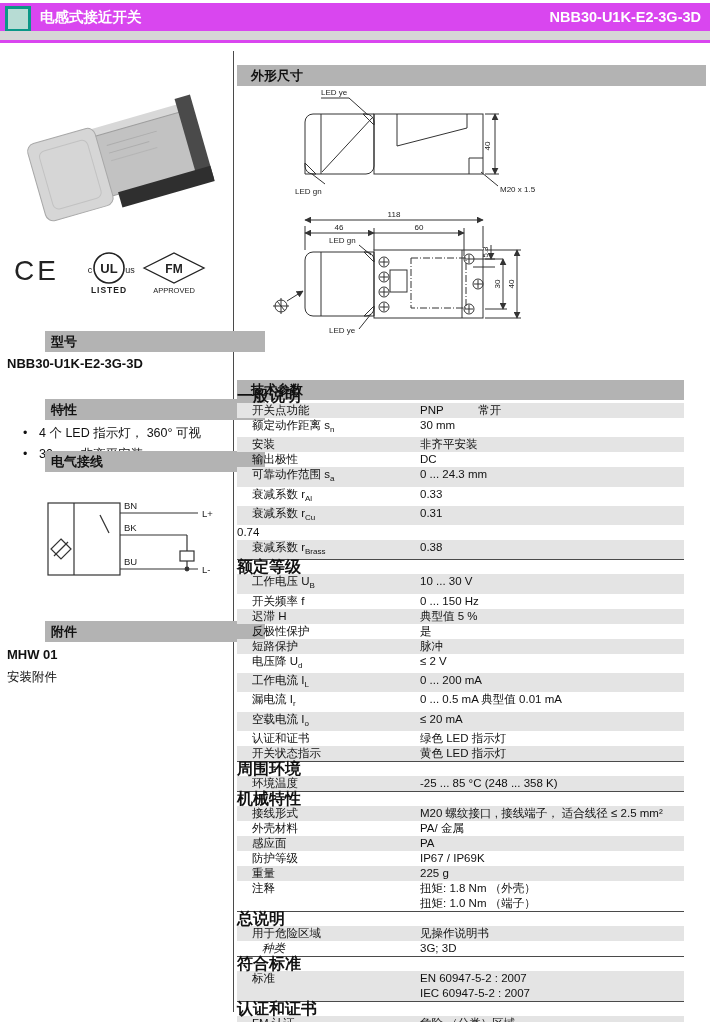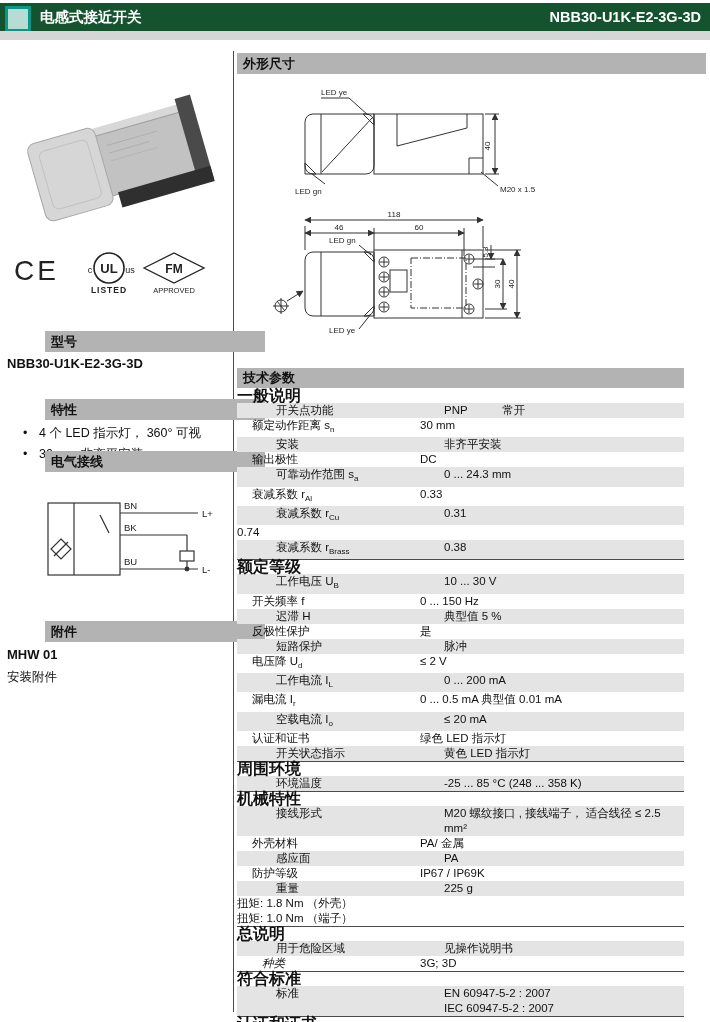--- a/index.html
+++ b/index.html
@@ -1,49 +1,49 @@
 <!DOCTYPE html>
 <html><head>
 <meta charset="utf-8">
 <style>
   html,body{margin:0;padding:0;background:#fff;}
   .page{position:relative;width:710px;height:1022px;background:#fff;overflow:hidden;
         font-family:"Liberation Sans","DejaVu Sans",sans-serif;color:#111;}
   
-  .topbar{position:absolute;top:3px;left:0;width:710px;height:28px;background:#14532d;}
+  .topbar{position:absolute;top:3px;left:0;width:710px;height:40px;background:#d946ef;}
   .brandsq{position:absolute;left:5px;top:3px;width:20px;height:20px;background:#b7dcd4;border:3px solid #0b9787;}
   .topbar-left{position:absolute;left:40px;top:0;line-height:28px;color:#fff;font-weight:bold;font-size:14.5px;}
   .topbar-right{position:absolute;right:9px;top:0;line-height:28px;color:#fff;font-weight:bold;font-size:14.5px;}
   .topstrip{position:absolute;top:31px;left:0;width:710px;height:9px;background:#d6d6d6;}
   .vdivider{position:absolute;left:233px;top:51px;width:1px;height:961px;background:#4a4a4a;}
   
   .lbar{position:absolute;left:5px;width:220px;height:21px;background:#b3b3b3;
         font-size:13px;font-weight:bold;line-height:21px;padding-left:6px;box-sizing:border-box;margin-left:40px;}
   .rbar{position:absolute;background:#b3b3b3;font-size:13px;font-weight:bold;line-height:21px;
-        padding-left:6px;box-sizing:border-box;}
+        padding-left:14px;box-sizing:border-box;margin-top:12px;}
   
   .model-text{position:absolute;left:7px;top:356px;font-size:13px;font-weight:bold;}
   .features{position:absolute;left:7px;top:423px;font-size:12.5px;}
   .features .feat{line-height:21px;margin-left:16px;}
   .features .blt{display:inline-block;width:16px;}
   .acc-model{position:absolute;left:7px;top:647px;font-size:13px;font-weight:bold;}
   .acc-desc{position:absolute;left:7px;top:669px;font-size:12.5px;}
   
   .photo{position:absolute;left:15px;top:52px;width:200px;height:195px;}
   .logo-ce{position:absolute;left:14px;top:253px;width:50px;height:34px;}
   .logo-ul{position:absolute;left:78px;top:248px;width:62px;height:50px;}
   .logo-fm{position:absolute;left:142px;top:252px;width:64px;height:44px;}
   .wiring{position:absolute;left:30px;top:495px;width:190px;height:95px;}
   .dims{position:absolute;left:237px;top:80px;width:470px;height:283px;}
   
   .ptable{position:absolute;left:237px;top:389px;width:447px;border-bottom:1px solid #b5b5b5;}
   .sec-hdr{font-weight:bold;font-size:16px;line-height:14px;border-top:1px solid #4a4a4a;}
   .section:first-child .sec-hdr{border-top:none;}
   .prow{display:flex;font-size:11.5px;line-height:15px;}
-  .prow.stripe{background:#e4e4e4;padding-left:24px;}
+  .prow.stripe{background:#e4e4e4;}
   .plabel{width:183px;padding-left:15px;box-sizing:border-box;flex:none;}
   .plabel.ind{padding-left:25px;font-style:italic;}
   .pvalue{flex:1;}
   sub{font-size:8px;}
   svg text{font-family:"Liberation Sans","DejaVu Sans",sans-serif;}
 </style>
 </head>
 <body>
 
 <div class="page">
@@ -389,20 +389,21 @@
             <div>IP67 / IP69K</div>
           </div>
         </div>
         <div class="prow stripe">
           <div class="plabel">重量</div>
           <div class="pvalue">
             <div>225 g</div>
           </div>
         </div>
         <div class="prow">
+          <div class="plabel">注释</div>
           <div class="pvalue">
             <div>扭矩: 1.8 Nm （外壳）</div>
             <div>扭矩: 1.0 Nm （端子）</div>
           </div>
         </div>
       </div>
       <div class="section">
         <div class="sec-hdr">总说明</div>
         <div class="prow stripe">
           <div class="plabel">用于危险区域</div>

